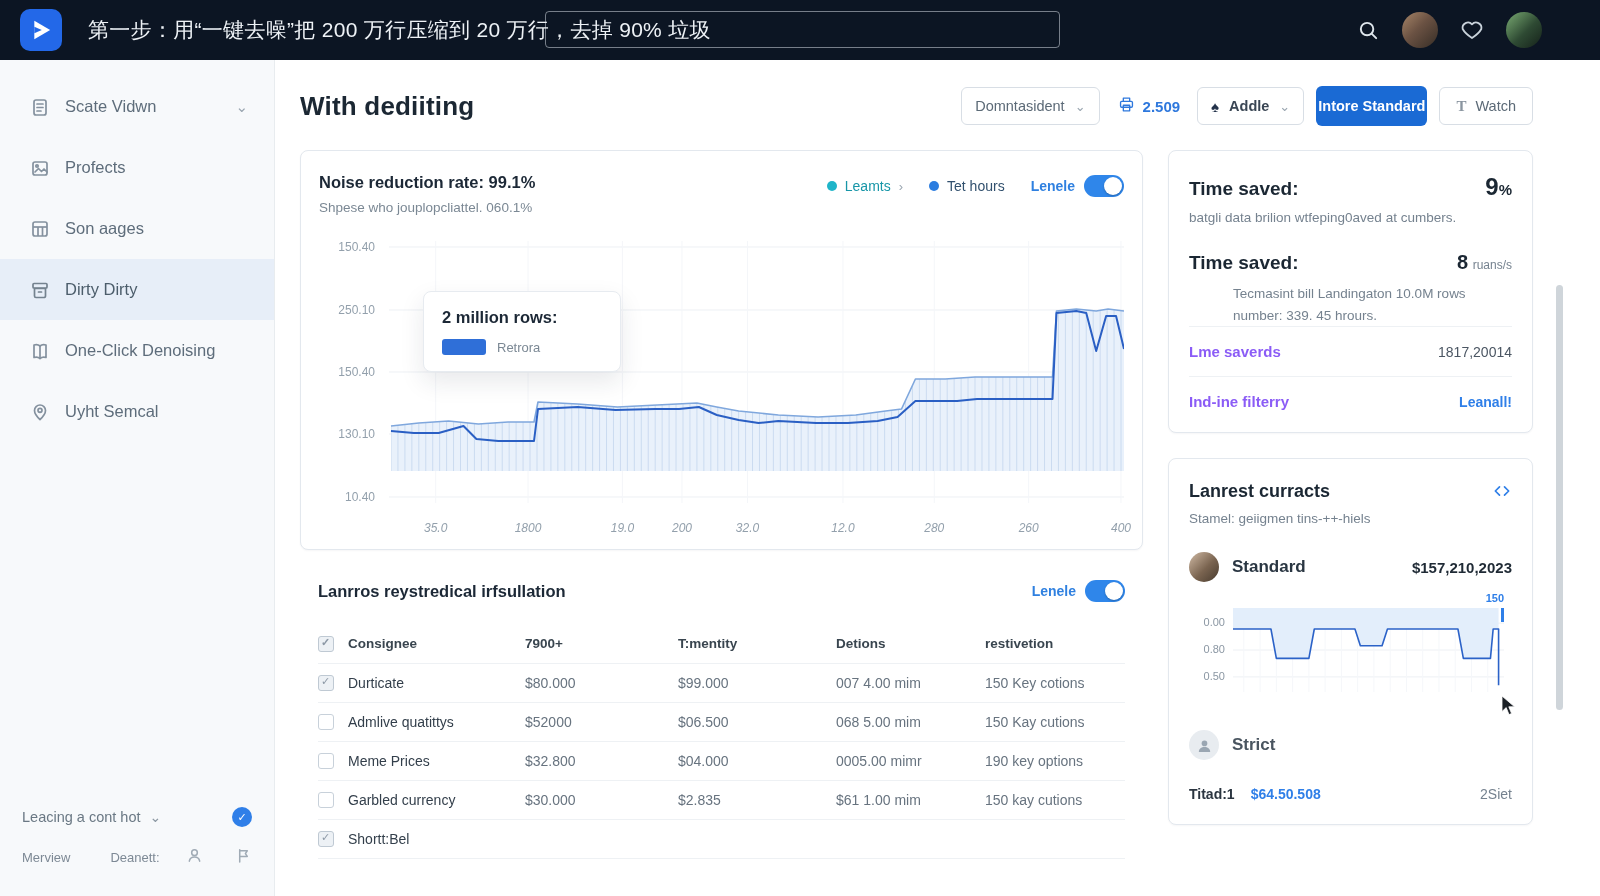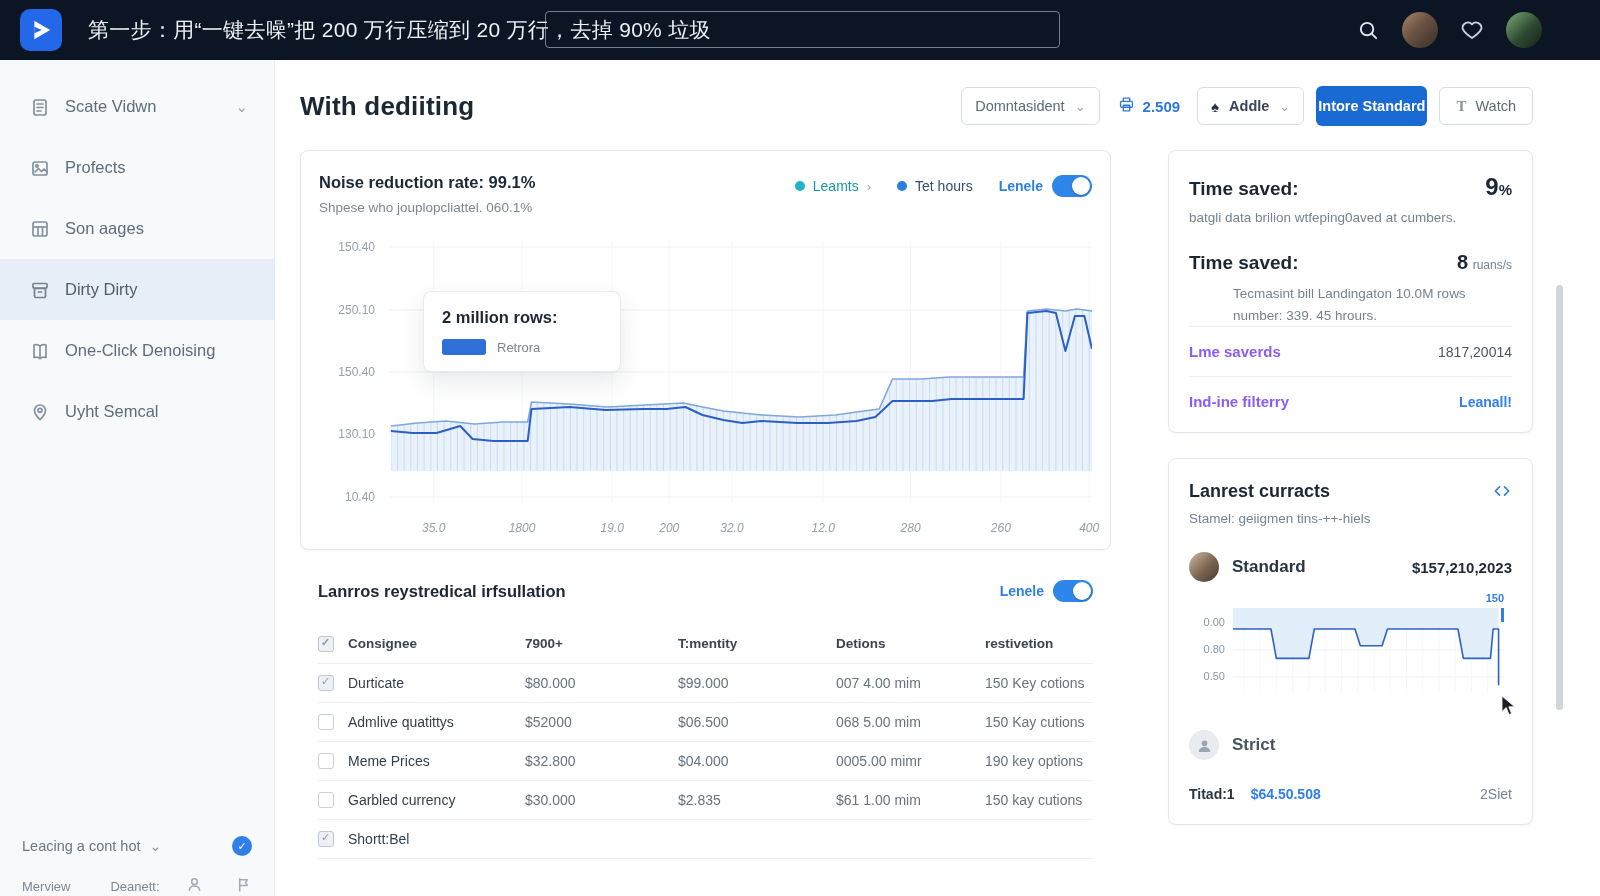--- a/index.html
+++ b/index.html
@@ -26,21 +26,21 @@
   .shell { display:flex; height:836px; }
 
   
   .sidebar { width:275px; flex:none; background:#f7f9fb; border-right:1px solid #e8ecef;
     display:flex; flex-direction:column; padding-top:16px; }
   .nav-item { height:61px; display:flex; align-items:center; padding:0 26px 0 30px; gap:15px;
     font-size:16.5px; color:#5e6d7b; cursor:pointer; }
   .nav-item.active { background:#e7eef8; color:#4c5d6b; }
   .nav-icon { width:20px; height:20px; flex:none; display:flex; }
   .nav-chevron { margin-left:auto; color:#98a4af; font-size:15px; }
-  .sidebar-footer { margin-top:auto; padding:0 22px 0 22px; }
+  .sidebar-footer { margin-top:auto; padding:0 22px 29px 22px; }
   .sf-row1 { display:flex; align-items:center; gap:9px; color:#6a7884; font-size:14.5px; }
   .sf-chevron { color:#8b97a2; font-size:14px; }
   .check-circle { margin-left:auto; width:20px; height:20px; border-radius:50%; background:#2f7fe8;
     color:#fff; font-size:11px; display:flex; align-items:center; justify-content:center; cursor:pointer; }
   .sf-row2 { display:flex; align-items:center; margin-top:20px; color:#7d8995; font-size:13px; }
   .sf-link { cursor:pointer; }
   .sf-link + .sf-link { margin-left:40px; }
   .sf-icons { margin-left:auto; display:flex; gap:32px; align-items:center; }
 
   
@@ -56,21 +56,21 @@
   .btn-primary { height:40px; border:none; border-radius:6px; background:#1a6ad4; color:#fff;
     font-size:14.5px; font-weight:600; display:flex; align-items:center; padding:0 2px; cursor:pointer;
     font-family:"Liberation Sans",sans-serif; }
   .btn-watch { height:38px; border:1px solid #d8dee5; border-radius:6px; background:#fff;
     display:flex; gap:9px; align-items:center; padding:0 16px; color:#5c6a77; font-size:14.5px; cursor:pointer;
     font-family:"Liberation Sans",sans-serif; }
   .watch-t { color:#8a95a0; font-weight:700; font-family:"Liberation Serif",serif; font-size:15px; }
 
   .content { display:flex; gap:25px; margin-top:24px; }
   .left-col { flex:1; min-width:0; }
-  .right-col { width:365px; flex:none;margin-left:32px; }
+  .right-col { width:365px; flex:none; }
 
   .card { background:#fff; border:1px solid #e3e8ee; border-radius:8px;
     box-shadow:0 1px 2px rgba(16,24,40,.04); }
 
   
   .chart-card { padding:22px 18px 8px 18px; position:relative; }
   .chart-head { display:flex; align-items:flex-start; }
   .chart-title { font-size:16.5px; font-weight:700; color:#1c2836; }
   .chart-sub { font-size:13.5px; color:#7b8894; margin-top:8px; }
   .legend { margin-left:auto; display:flex; align-items:center; gap:26px; padding-top:2px; }

